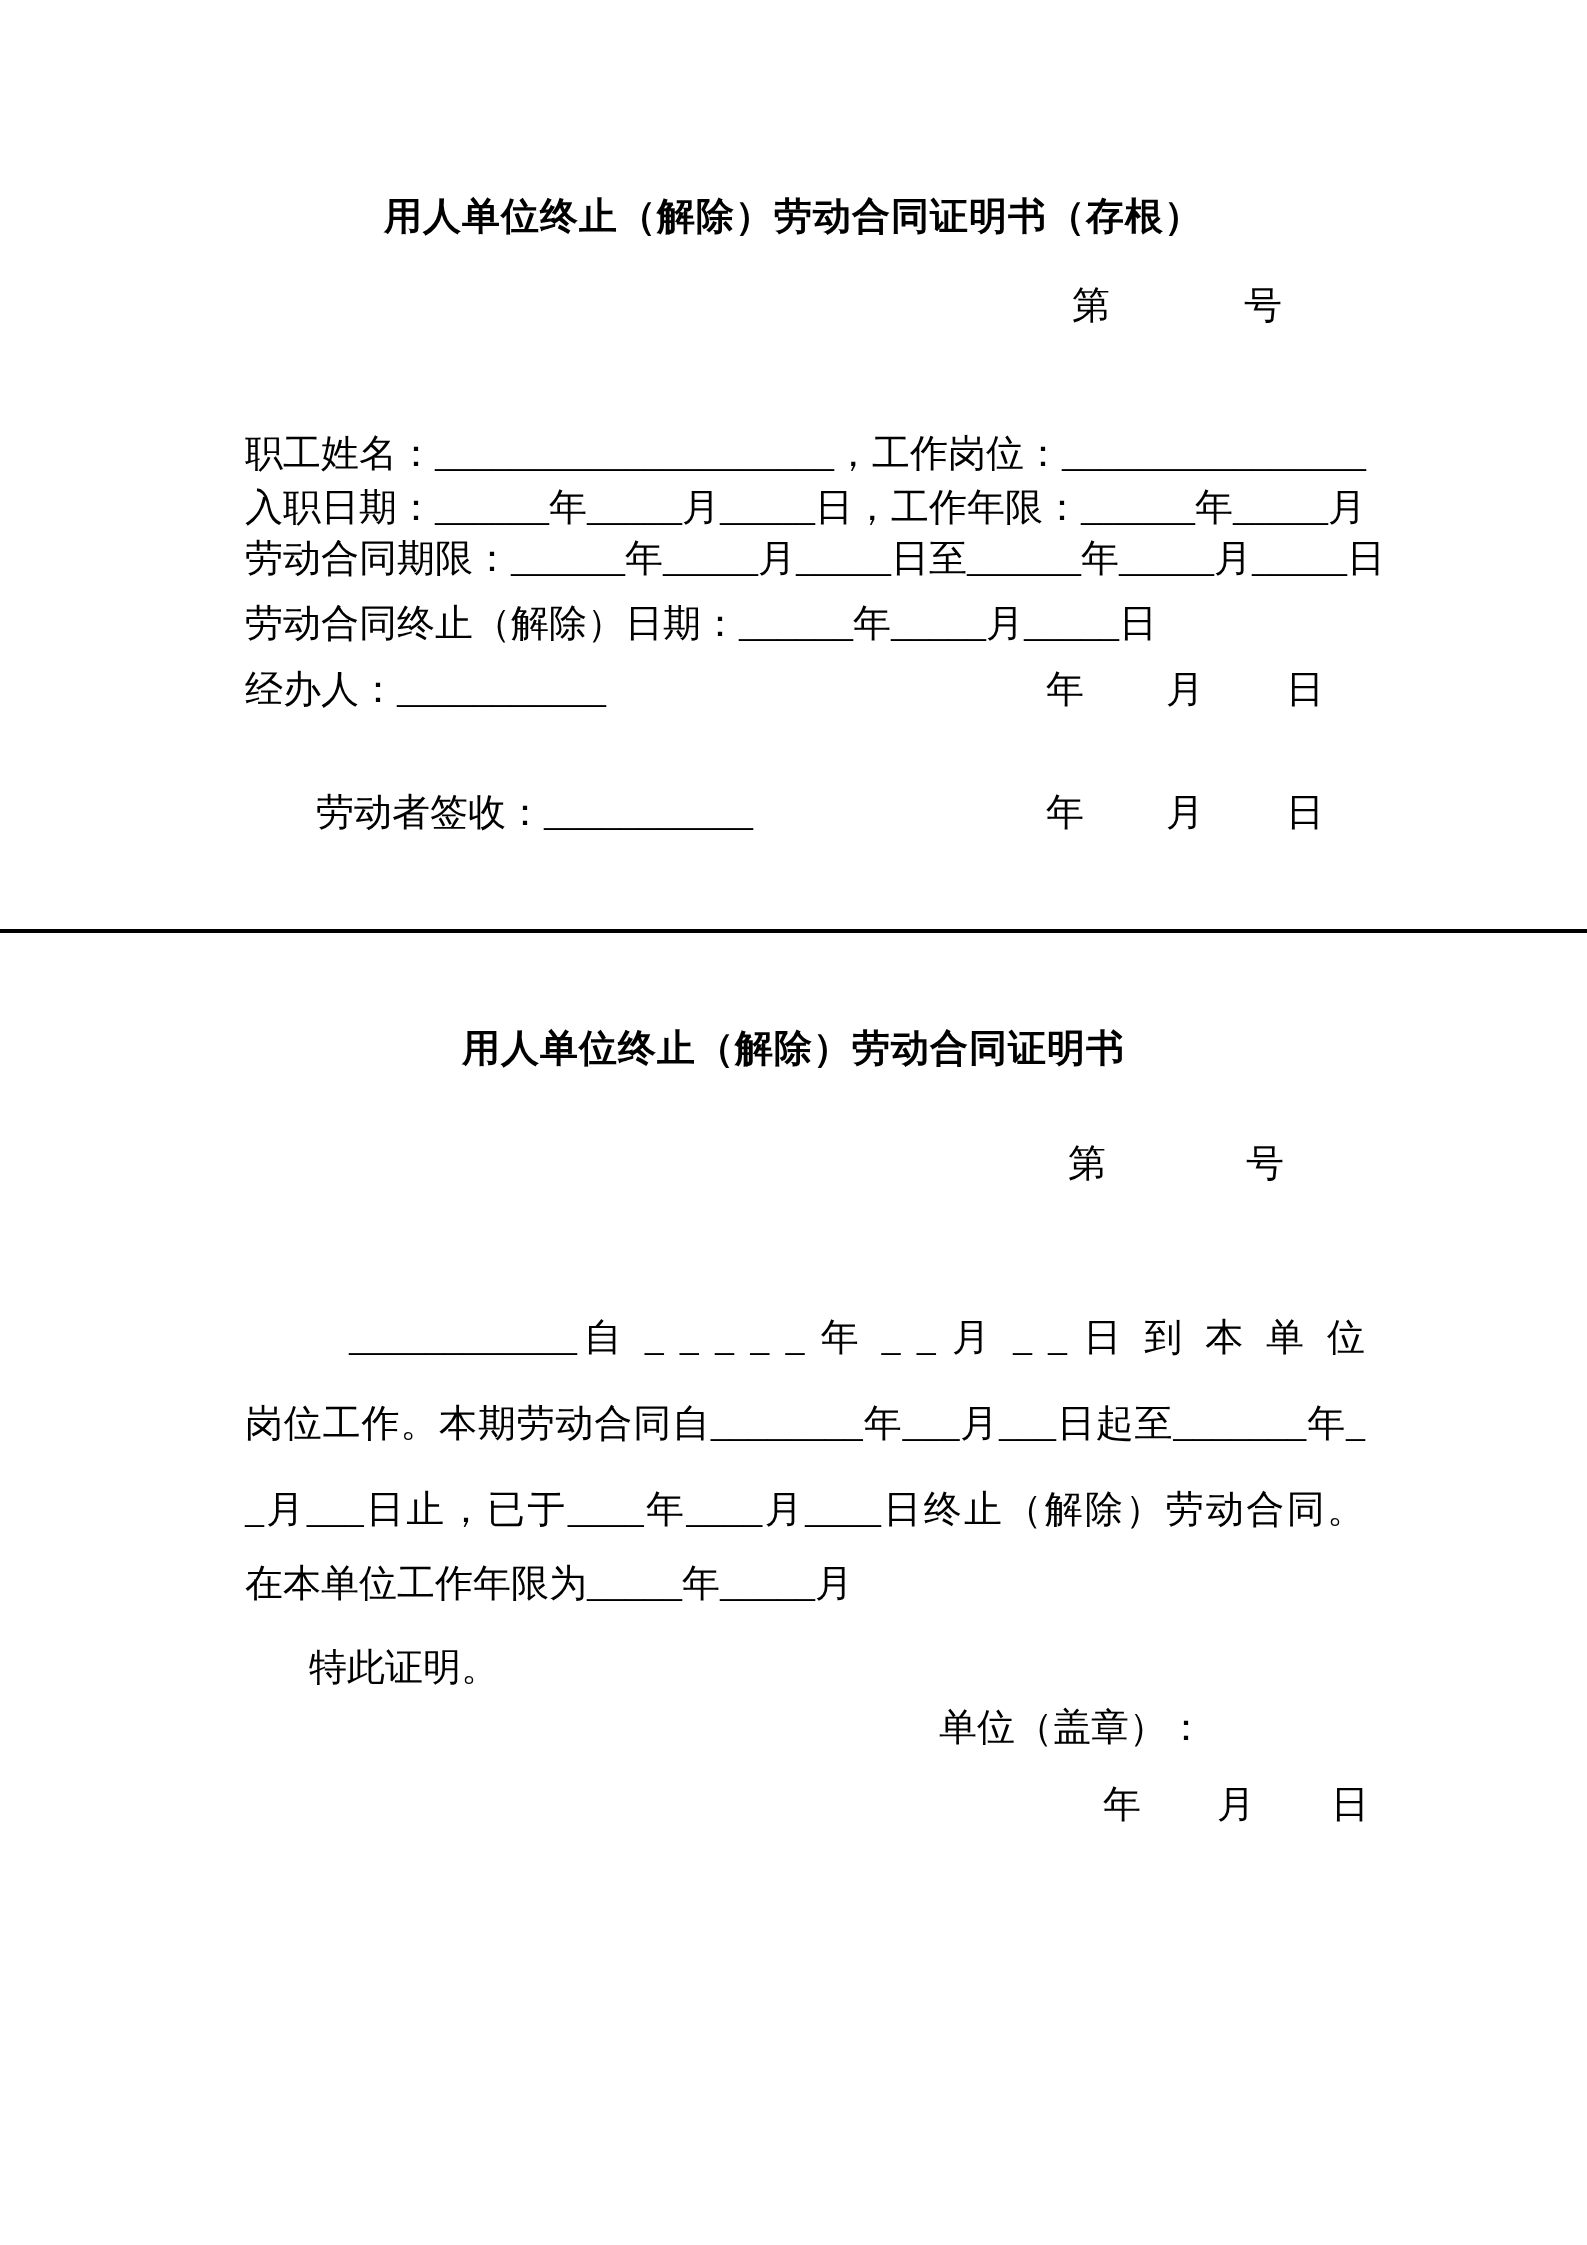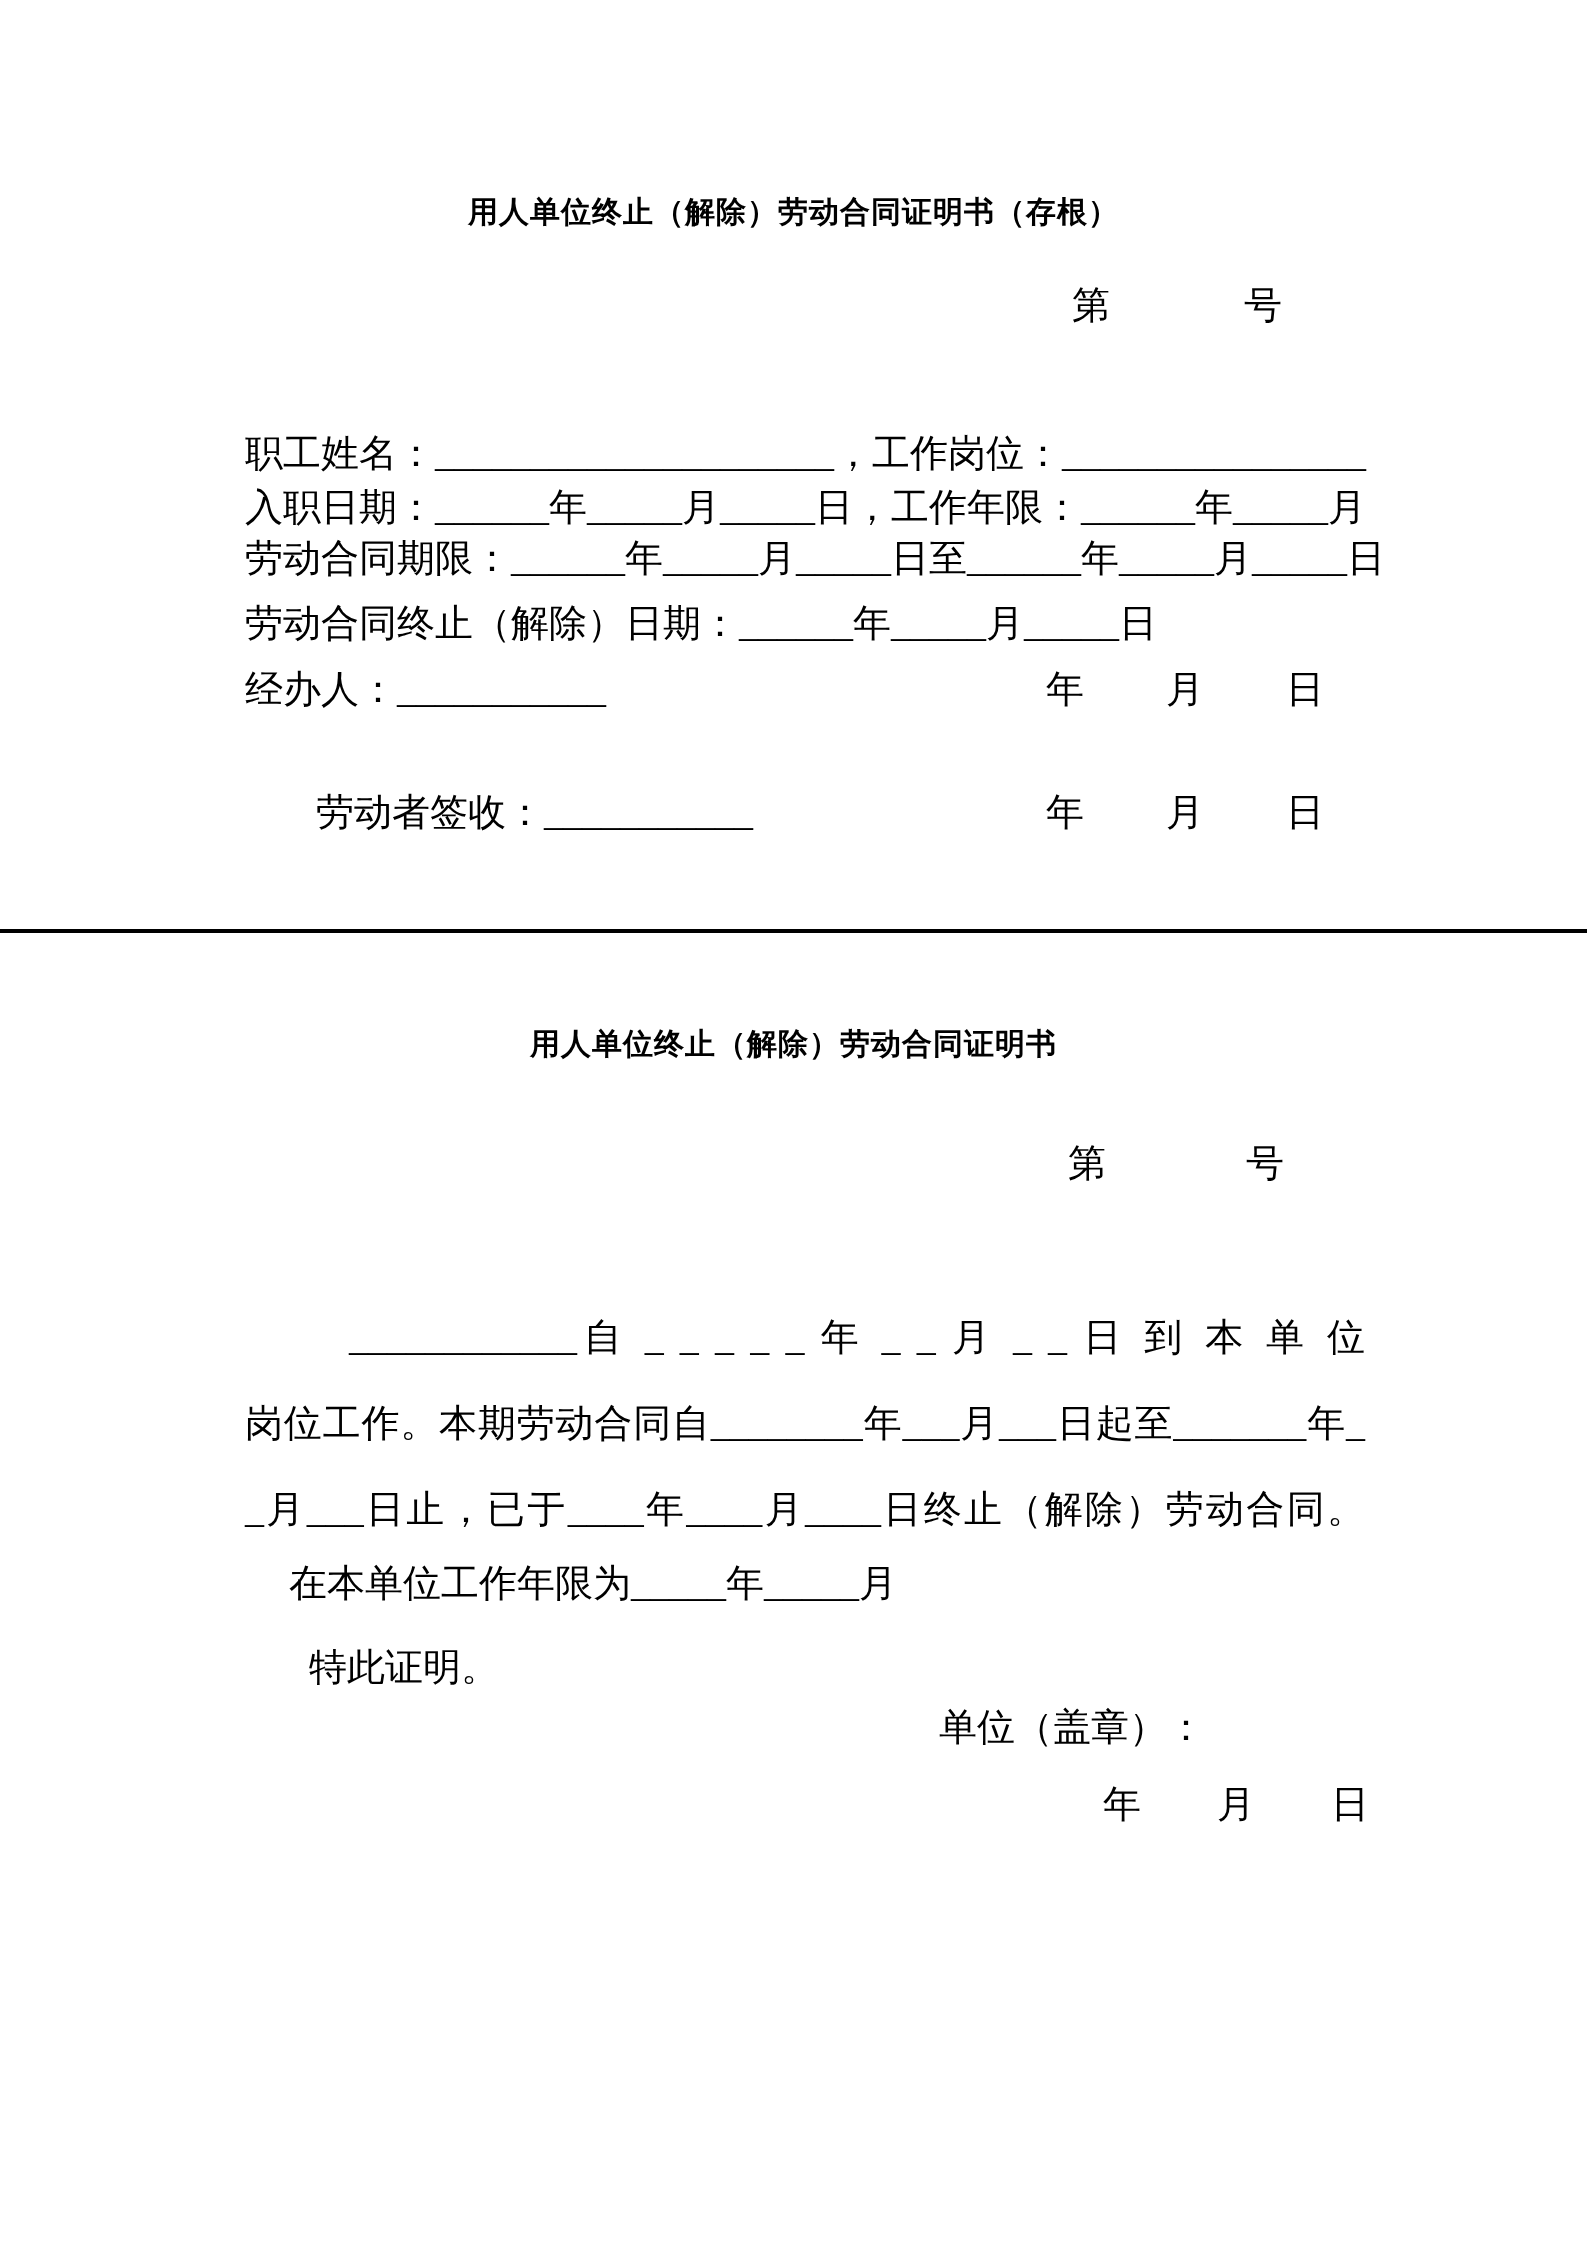--- a/index.html
+++ b/index.html
@@ -15,21 +15,21 @@
     overflow:hidden;
   }
   .doc-title{
     position:absolute;
     left:0;
     width:100%;
     margin:0;
     text-align:center;
     font-family:"Liberation Sans","DejaVu Sans",sans-serif;
     font-weight:bold;
-    font-size:30px;
+    font-size:38px;
     letter-spacing:1px;
   }
   .t1{top:194px;}
   .t2{top:1026px;}
   .serial{position:absolute; display:flex;}
   .s1{left:1072px; top:283px; gap:134px;}
   .s2{left:1068px; top:1141px; gap:140px;}
   .row{position:absolute; left:245px; white-space:nowrap;}
   .r1{top:406px;margin-top:25px;}
   .r2{top:485px;}
@@ -47,21 +47,21 @@
     top:929px;
     width:100%;
     height:4px;
     background:#000000;
   }
   .para{position:absolute; left:245px; width:1120px;}
   .just{text-align:justify; text-align-last:justify;margin-top:12px;}
   .p1{top:1303px; text-indent:104px;}
   .p2{top:1389px;}
   .p3{top:1475px;}
-  .p4{top:1561px;margin-left:44px;}
+  .p4{top:1561px;}
   .closing{position:absolute; left:309px; top:1645px;}
   .stamp{position:absolute; left:939px; top:1705px;}
 </style>
 </head>
 <body>
 
 <div class="page">
 
   <section>
     <h1 class="doc-title t1">用人单位终止（解除）劳动合同证明书（存根）</h1>

